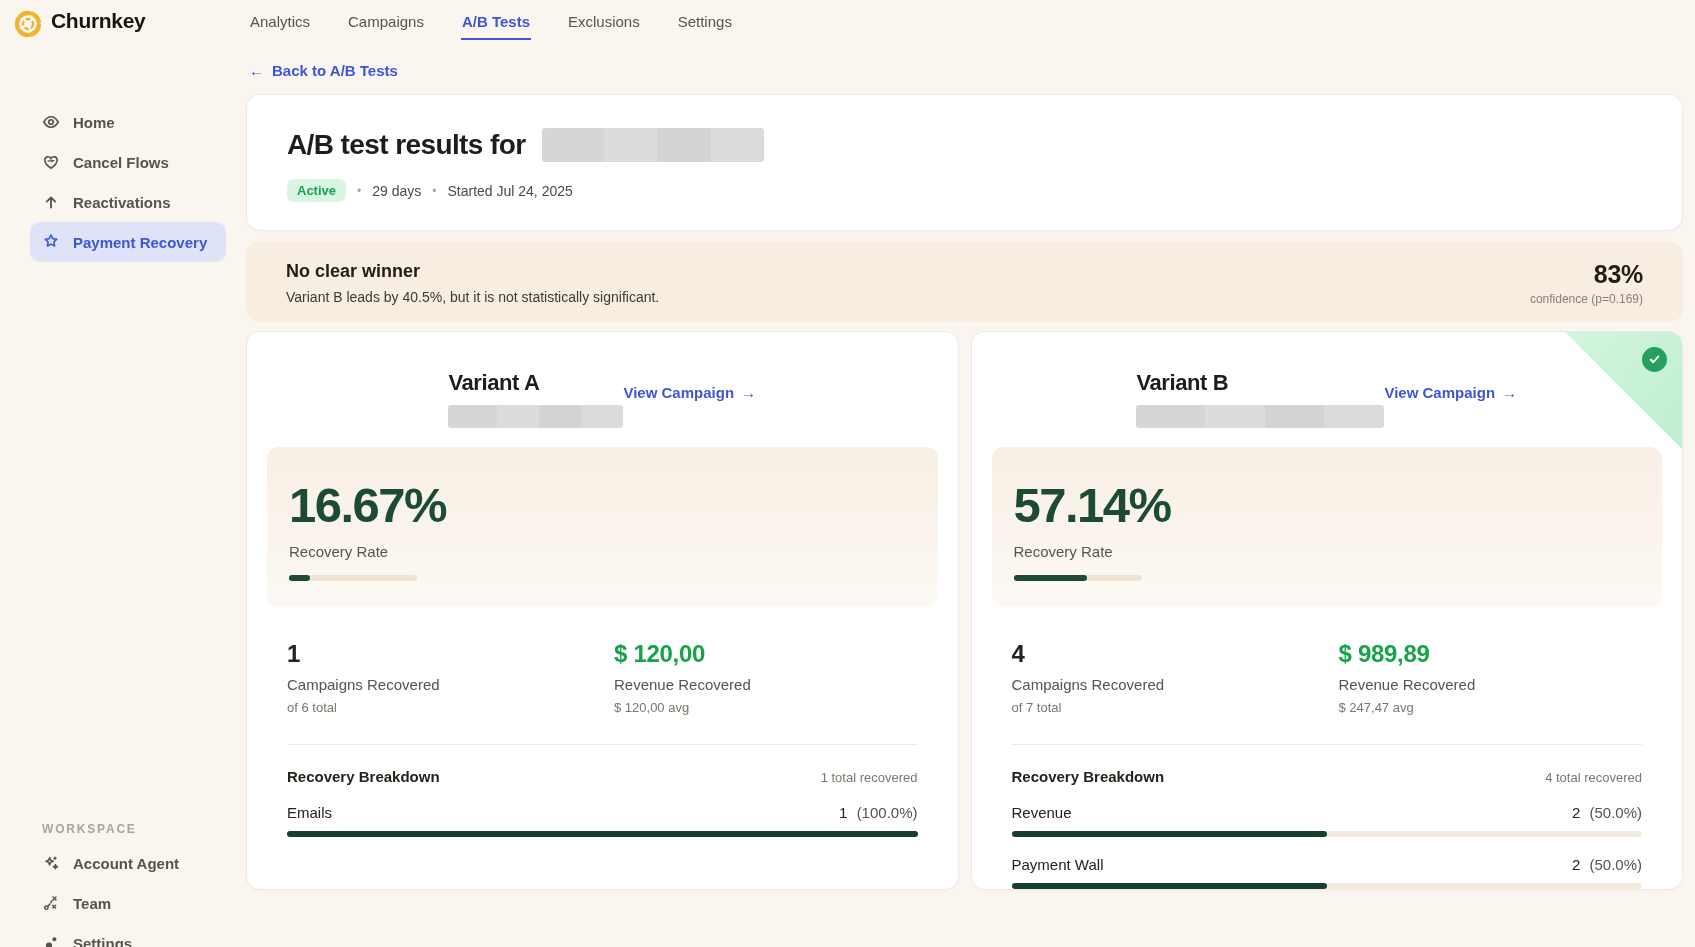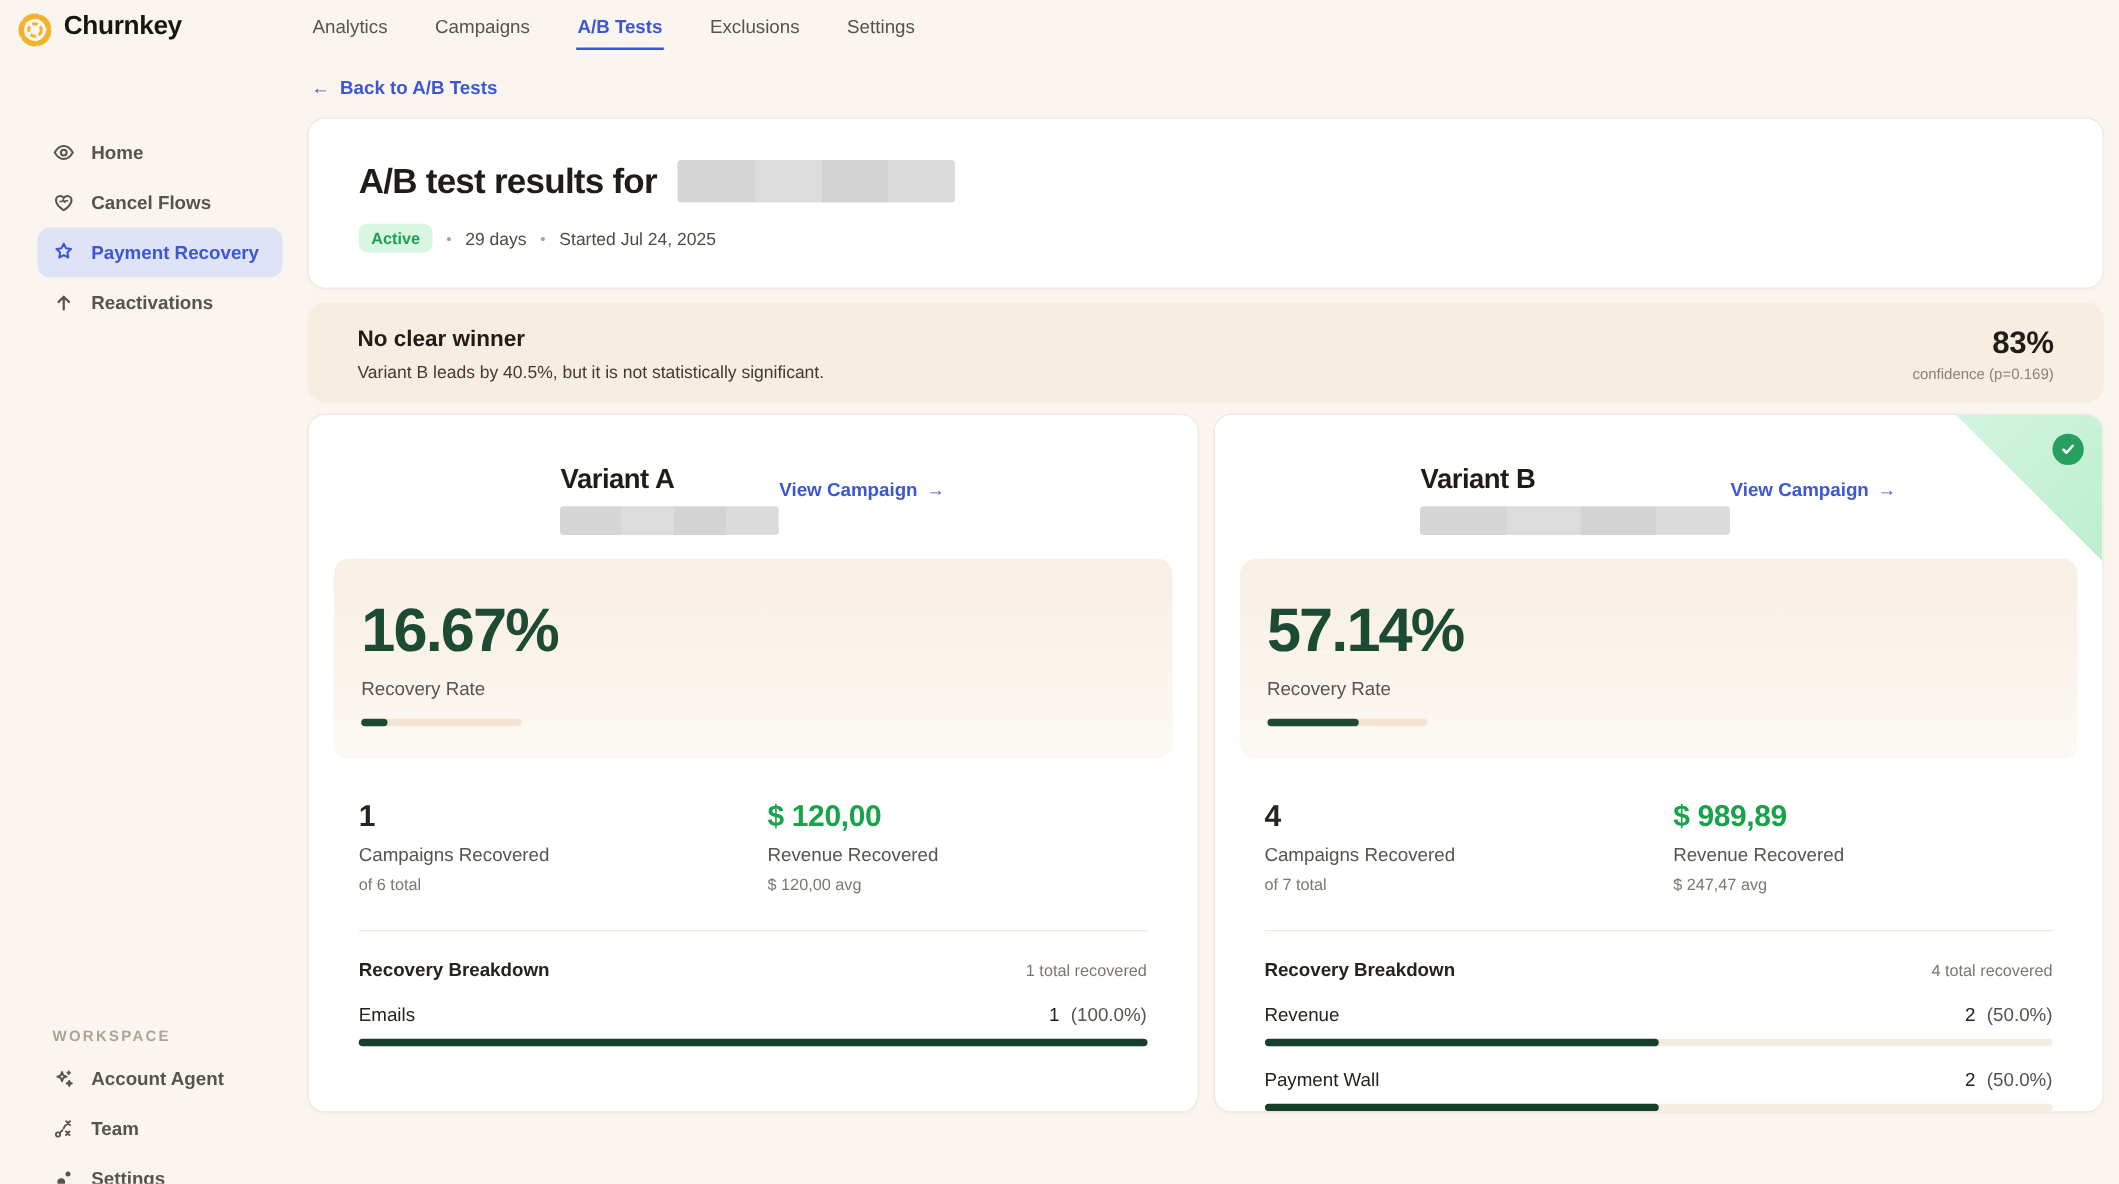--- a/index.html
+++ b/index.html
@@ -126,35 +126,35 @@
     </div>
     <div class="side-item">
       <span class="icon">
         <svg width="18" height="18" viewBox="0 0 18 18" fill="none" stroke="currentColor" stroke-width="1.6" stroke-linejoin="round">
           <path d="M9 15.2S2.8 11.4 2.8 7.1a3.3 3.3 0 0 1 6.2-1.6A3.3 3.3 0 0 1 15.2 7.1c0 4.3-6.2 8.1-6.2 8.1z"></path>
           <path d="M5.5 8.2h2l1-1.4 1.2 2 1-1.2h1.8" stroke-width="1.2"></path>
         </svg>
       </span>
       <span>Cancel Flows</span>
     </div>
+    <div class="side-item">
+      <span class="icon">
+        <svg width="18" height="18" viewBox="0 0 18 18" fill="none" stroke="currentColor" stroke-width="1.8" stroke-linecap="round" stroke-linejoin="round">
+          <path d="M9 14.5V4.8M4.8 8.6L9 4.4l4.2 4.2"></path>
+        </svg>
+      </span>
+      <span>Reactivations</span>
+    </div>
     <div class="side-item active">
       <span class="icon">
         <svg width="18" height="18" viewBox="0 0 18 18" fill="none" stroke="currentColor" stroke-width="1.6" stroke-linejoin="round">
           <path d="M9 2l1.8 3.6 4 .6-2.9 2.8.7 4L9 11.1 5.4 13l.7-4-2.9-2.8 4-.6z"></path>
         </svg>
       </span>
       <span>Payment Recovery</span>
-    </div>
-    <div class="side-item">
-      <span class="icon">
-        <svg width="18" height="18" viewBox="0 0 18 18" fill="none" stroke="currentColor" stroke-width="1.8" stroke-linecap="round" stroke-linejoin="round">
-          <path d="M9 14.5V4.8M4.8 8.6L9 4.4l4.2 4.2"></path>
-        </svg>
-      </span>
-      <span>Reactivations</span>
     </div>
   </nav>
 
   <div class="workspace">
     <div class="ws-label">WORKSPACE</div>
     <div class="side-item">
       <span class="icon">
         <svg width="18" height="18" viewBox="0 0 18 18" fill="none" stroke="currentColor" stroke-width="1.5" stroke-linejoin="round" stroke-linecap="round">
           <path d="M7.6 3.6l1 2.7 2.7 1-2.7 1-1 2.7-1-2.7-2.7-1 2.7-1z"></path>
           <path d="M13.4 10.6l.6 1.5 1.5.6-1.5.6-.6 1.5-.6-1.5-1.5-.6 1.5-.6z"></path>

